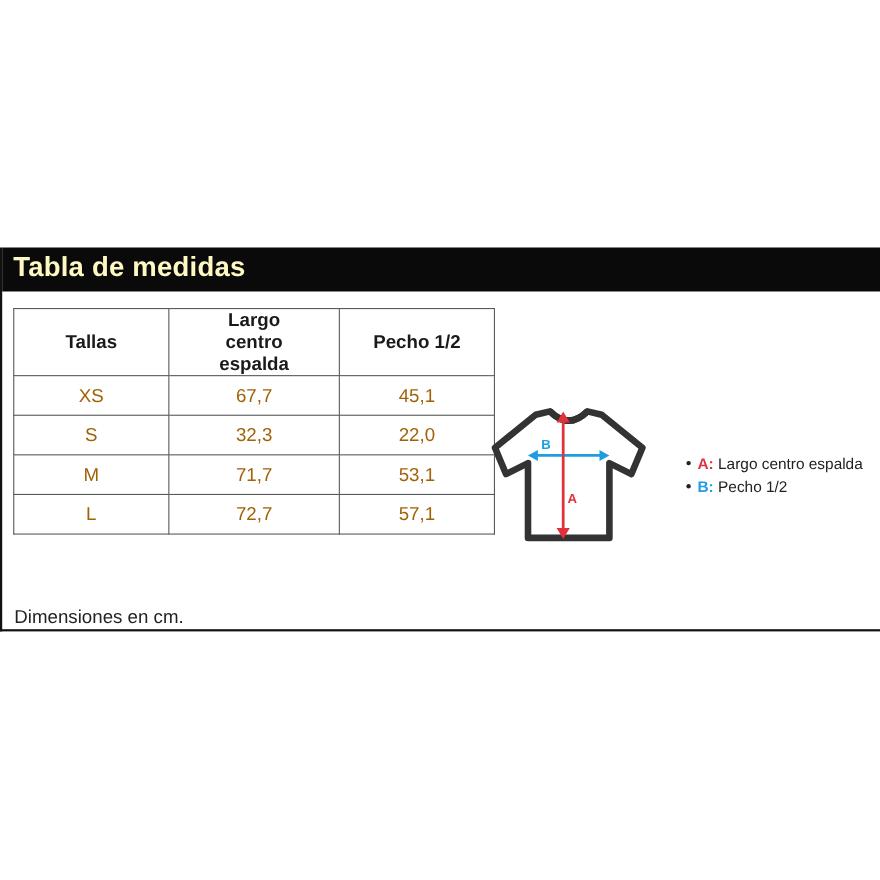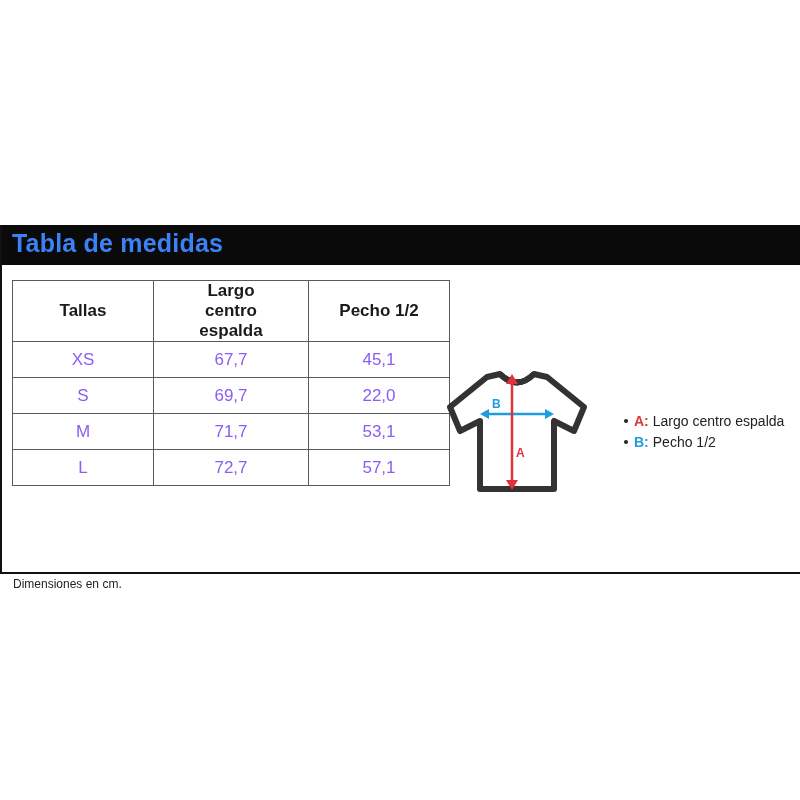--- a/index.html
+++ b/index.html
@@ -1,24 +1,24 @@
 <!DOCTYPE html>
 <html><head>
   <meta charset="utf-8">
   <style>
     html, body { margin: 0; padding: 0; background: #ffffff; }
     body { width: 800px; height: 800px; position: relative; overflow: hidden; font-family: "Liberation Sans", "DejaVu Sans", sans-serif; color: #1a1a1a; }
     .sheet { position: absolute; left: 0; top: 225px; width: 798px; height: 347px; border: 2px solid #111; border-top: none; box-sizing: content-box; }
     .title-bar { position: absolute; left: 0; top: 0; width: 800px; height: 40px; background: #0a0a0a; margin-left: 0; }
-    .title-bar h1 { margin: 0; position: absolute; left: 10px; top: 4px; font-size: 25px; font-weight: bold; color: #3b82f6; letter-spacing: 0.2px; }
+    .title-bar h1 { margin: 0; position: absolute; left: 10px; top: 4px; font-size: 25px; font-weight: bold; color: #fef9c3; letter-spacing: 0.2px; }
     table.sizes { position: absolute; left: 10px; top: 55px; border-collapse: collapse; }
     table.sizes th, table.sizes td { border: 1.5px solid #5a5a5a; width: 138px; text-align: center; padding: 1px; }
     table.sizes th { height: 57px; font-size: 17px; font-weight: bold; color: #1a1a1a; line-height: 20px; }
-    table.sizes td { height: 33px; font-size: 17px; color: #8b5cf6; }
-    .note { position: absolute; left: 11px; top: 326px; font-size: 12px; color: #222; margin-top: 26px; }
+    table.sizes td { height: 33px; font-size: 17px; color: #a16207; }
+    .note { position: absolute; left: 11px; top: 326px; font-size: 17px; color: #222; }
     .shirt { position: absolute; left: 440px; top: 144px; width: 150px; height: 130px; }
     .legend { position: absolute; left: 622px; top: 186px; font-size: 14px; color: #222; line-height: 21px; }
     .legend .item { white-space: nowrap; }
     .legend .bullet { display: inline-block; width: 4px; height: 4px; border-radius: 50%; background: #222; vertical-align: middle; margin-right: 6px; position: relative; top: -1px; }
     .legend .key { font-weight: bold; margin-right: 4px; }
   </style>
 </head>
 <body>
 
 <div class="sheet">
@@ -35,21 +35,21 @@
       </tr>
     </thead>
     <tbody>
       <tr>
         <td>XS</td>
         <td>67,7</td>
         <td>45,1</td>
       </tr>
       <tr>
         <td>S</td>
-        <td>69,7</td>
+        <td>32,3</td>
         <td>22,0</td>
       </tr>
       <tr>
         <td>M</td>
         <td>71,7</td>
         <td>53,1</td>
       </tr>
       <tr>
         <td>L</td>
         <td>72,7</td>

